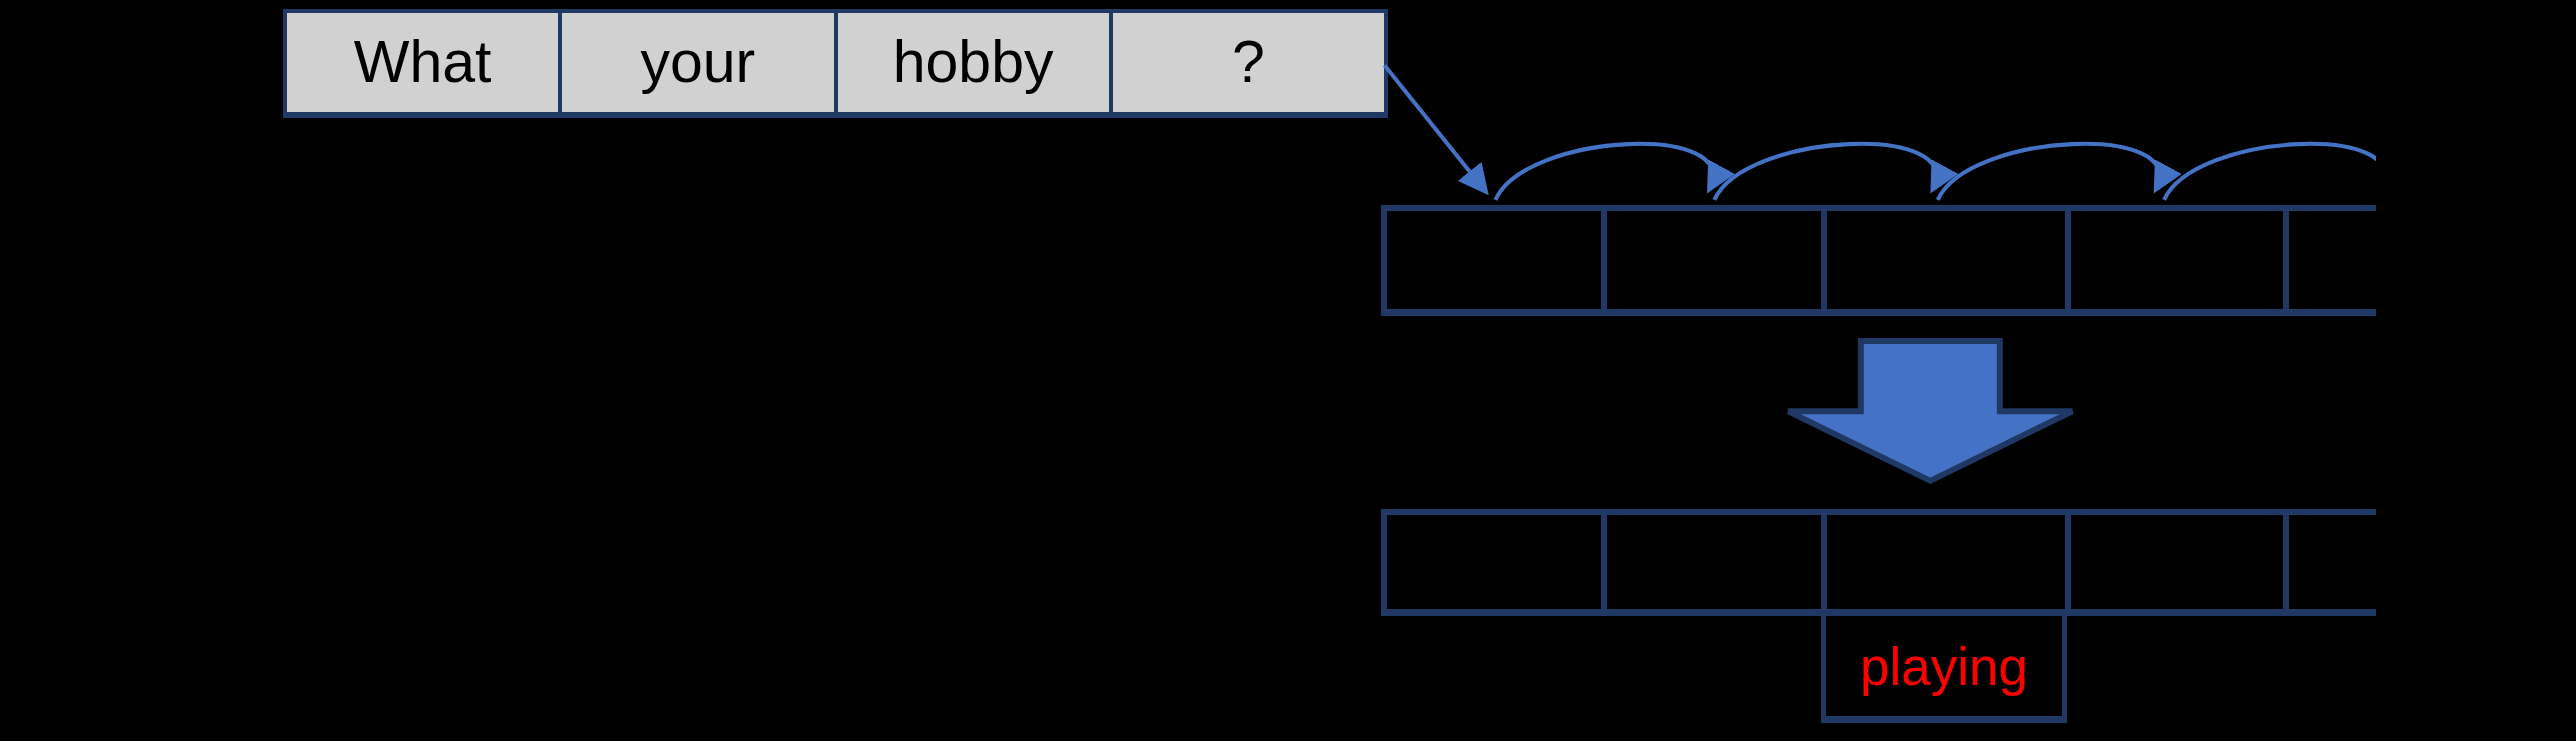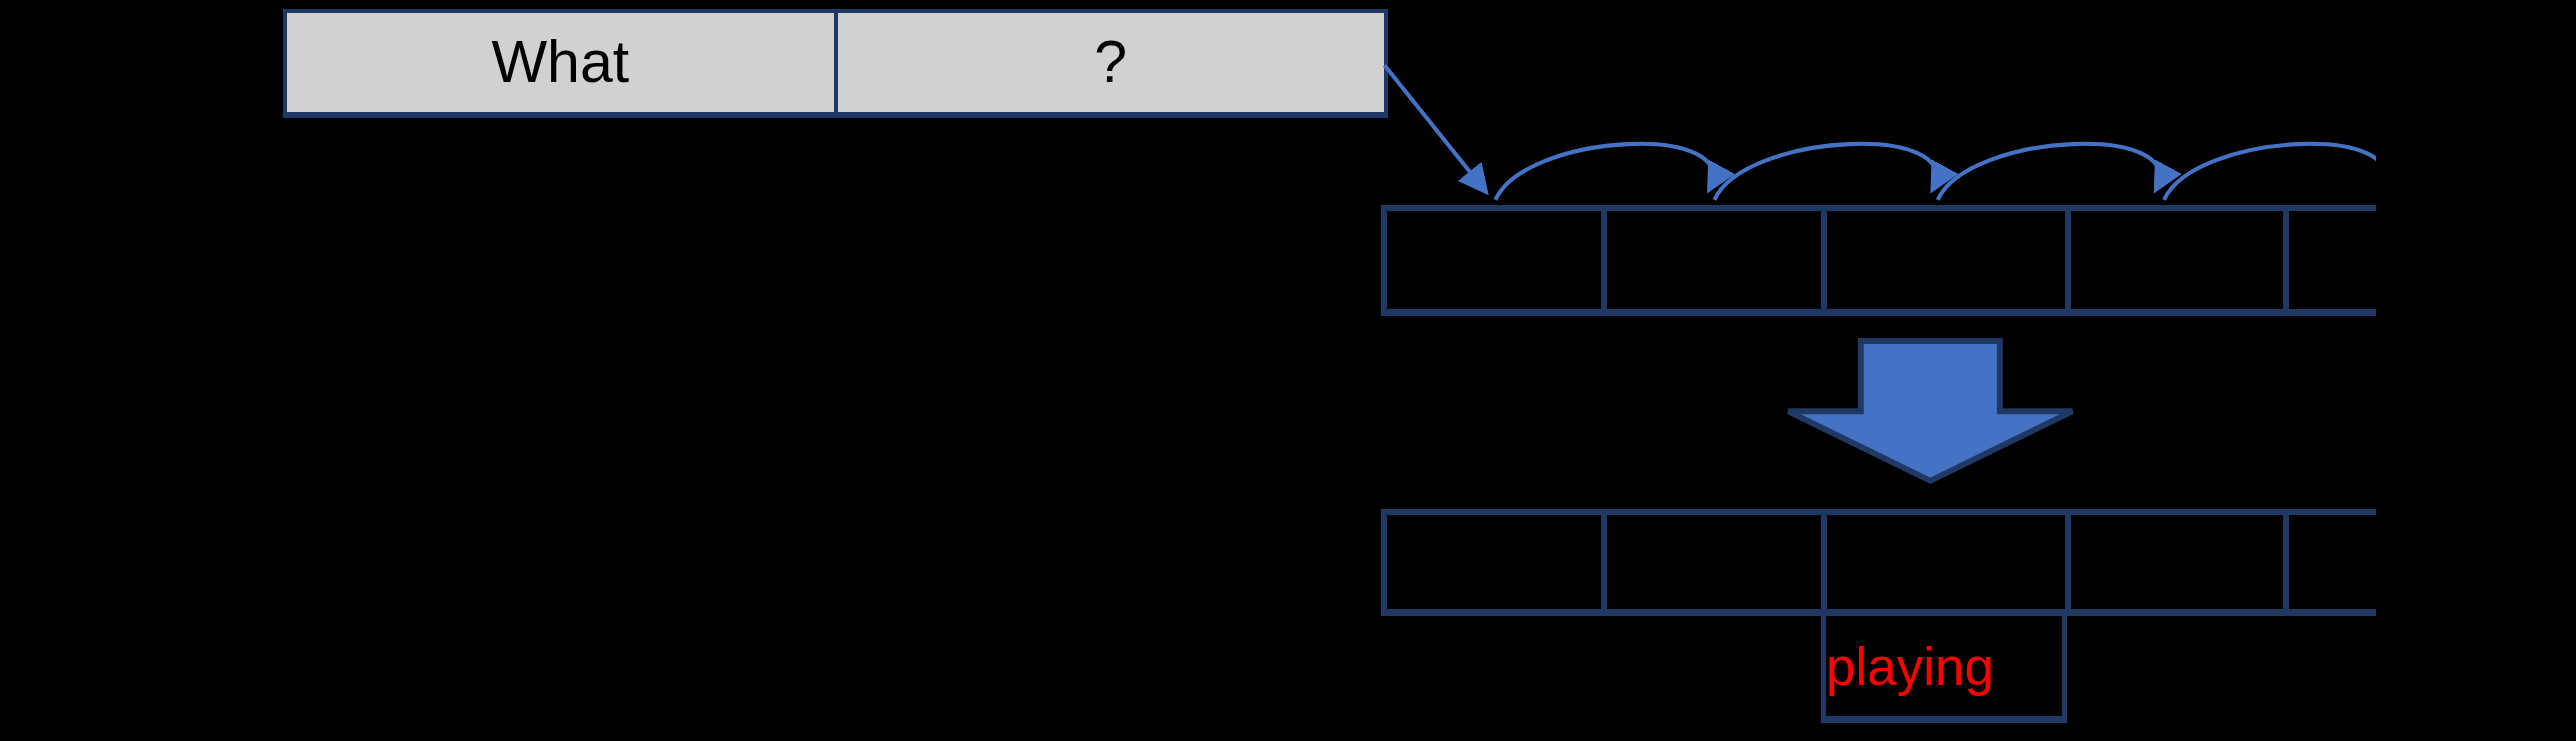--- a/index.html
+++ b/index.html
@@ -55,39 +55,41 @@
   .slot-cell.w4{flex:287 0 0;}
   .slot-cell.w5{flex:375 0 0;}
 
   
   .output-box{
     position:absolute;left:1821px;top:616px;width:246px;height:107px;
     box-sizing:border-box;
     border:5.2px solid var(--border-navy);
     border-top:none;
     border-bottom-width:7.4px;
-    display:flex;align-items:center;justify-content:flex-start;
+    display:flex;align-items:center;justify-content:center;
   }
   .output-label{
     font-size:53px;line-height:1;color:var(--output-text);
   }
 
   
   .overlay{position:absolute;left:0;top:0;width:2576px;height:742px;}
   .conn{stroke:var(--accent-blue);stroke-width:5.5;fill:none;}
   .conn-head{fill:var(--accent-blue);}
   .big-arrow{fill:var(--accent-blue);stroke:var(--border-navy);stroke-width:8;stroke-linejoin:miter;}
 </style>
 </head>
 <body>
 
 <div id="stage">
 
   <div class="word-table">
     <div class="word-cell">What</div>
+    <div class="word-cell">your</div>
+    <div class="word-cell">hobby</div>
     <div class="word-cell">?</div>
   </div>
 
   <div class="slot-row encoder">
     <div class="slot-cell w1"></div>
     <div class="slot-cell w2"></div>
     <div class="slot-cell w3"></div>
     <div class="slot-cell w4"></div>
     <div class="slot-cell w5"></div>
   </div>

